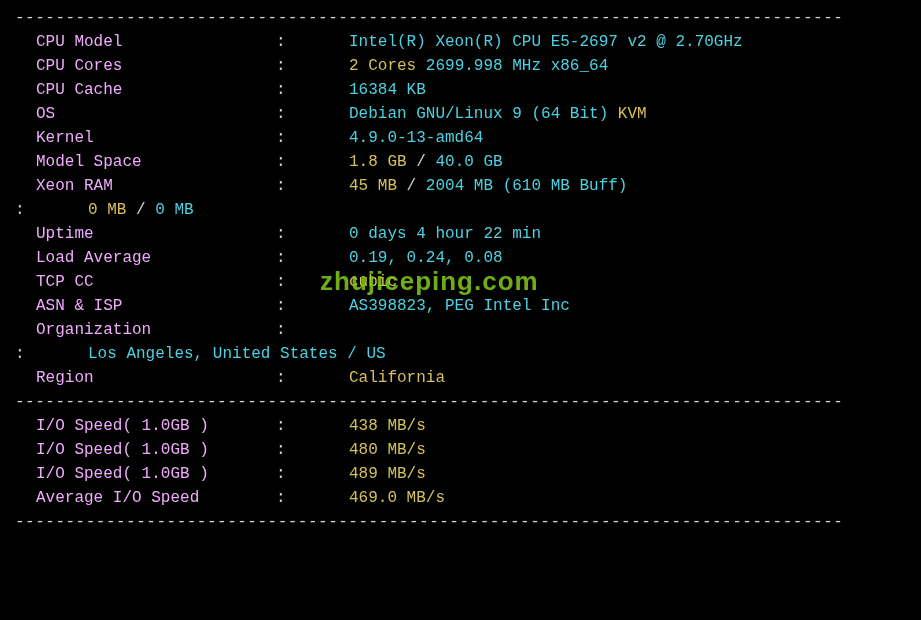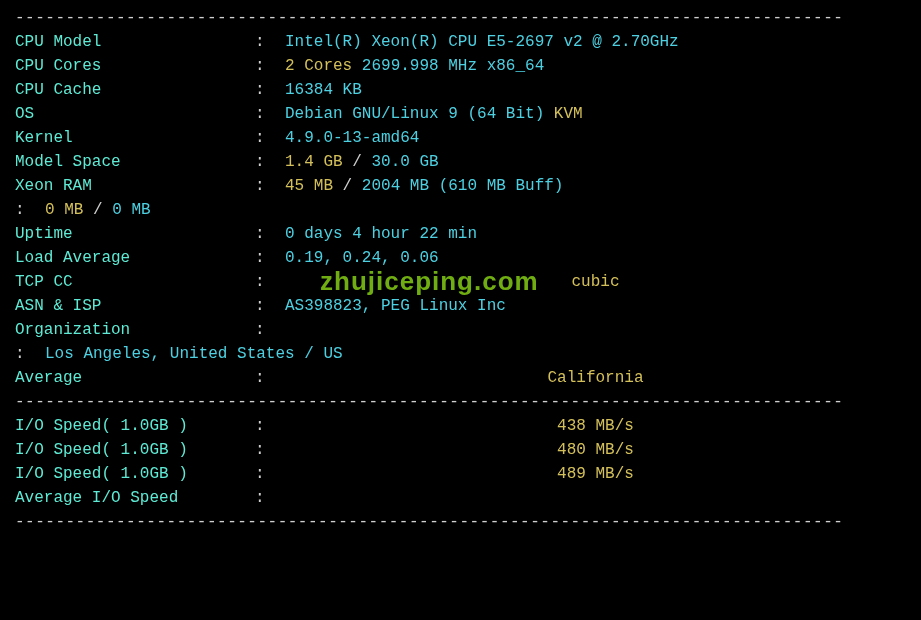--- a/index.html
+++ b/index.html
@@ -23,34 +23,36 @@
       color: #d0d0d0;
       white-space: nowrap;
       overflow: hidden;
       letter-spacing: 0.5px;
     }
     .row {
       display: flex;
       white-space: pre;
     }
     .label {
-      color: #5eead4;
+      color: #f0abfc;
       width: 240px;
       flex-shrink: 0;
+      margin-left: 21px;
     }
     .colon {
       color: #d0d0d0;
       width: 30px;
       flex-shrink: 0;
     }
     .value {
       flex: 1;
+      margin-left: 43px;
     }
     .cyan { color: #4dd0e1; }
-    .yellow { color: #d4c05a; text-align: center; }
+    .yellow { color: #d4c05a; }
     .white { color: #d0d0d0; }
     .watermark {
       position: absolute;
       left: 320px;
       top: 262px;
       color: #84cc16;
       font-size: 26px;
       font-weight: bold;
       font-family: Arial, sans-serif;
       opacity: 0.85;
@@ -90,21 +92,21 @@
 
   <div class="row">
     <span class="label"><span>Kernel</span></span>
     <span class="colon">: </span>
     <span class="value cyan">4.9.0-13-amd64</span>
   </div>
 
   <div class="row">
     <span class="label"><span>Model Space</span></span>
     <span class="colon">: </span>
-    <span class="value"><span class="yellow">1.4 GB</span><span class="white"> / </span><span class="cyan">30.0 GB</span></span>
+    <span class="value"><span class="yellow">1.8 GB</span><span class="white"> / </span><span class="cyan">40.0 GB</span></span>
   </div>
 
   <div class="row">
     <span class="label"><span>Xeon RAM</span></span>
     <span class="colon">: </span>
     <span class="value"><span class="yellow">45 MB</span><span class="white"> / </span><span class="cyan">2004 MB</span><span class="cyan"> (610 MB Buff)</span></span>
   </div>
 
   <div class="row">
     <span class="colon">: </span>
@@ -113,47 +115,47 @@
 
   <div class="row">
     <span class="label"><span>Uptime</span></span>
     <span class="colon">: </span>
     <span class="value cyan">0 days 4 hour 22 min</span>
   </div>
 
   <div class="row">
     <span class="label"><span>Load Average</span></span>
     <span class="colon">: </span>
-    <span class="value cyan">0.19, 0.24, 0.06</span>
+    <span class="value cyan">0.19, 0.24, 0.08</span>
   </div>
 
   <div class="row">
     <span class="label"><span>TCP CC</span></span>
     <span class="colon">: </span>
     <span class="value yellow">cubic</span>
   </div>
 
   <div class="row">
     <span class="label"><span>ASN &amp; ISP</span></span>
     <span class="colon">: </span>
-    <span class="value cyan">AS398823, PEG Linux Inc</span>
+    <span class="value cyan">AS398823, PEG Intel Inc</span>
   </div>
 
   <div class="row">
     <span class="label"><span>Organization</span></span>
     <span class="colon">: </span>
   </div>
 
   <div class="row">
     <span class="colon">: </span>
     <span class="value cyan">Los Angeles, United States / US</span>
   </div>
 
   <div class="row">
-    <span class="label"><span>Average</span></span>
+    <span class="label"><span>Region</span></span>
     <span class="colon">: </span>
     <span class="value yellow">California</span>
   </div>
 
   <div class="divider">----------------------------------------------------------------------------------</div>
 
   <div class="row">
     <span class="label"><span>I/O Speed( 1.0GB )</span></span>
     <span class="colon">: </span>
     <span class="value yellow">438 MB/s</span>
@@ -167,18 +169,19 @@
 
   <div class="row">
     <span class="label"><span>I/O Speed( 1.0GB )</span></span>
     <span class="colon">: </span>
     <span class="value yellow">489 MB/s</span>
   </div>
 
   <div class="row">
     <span class="label"><span>Average I/O Speed</span></span>
     <span class="colon">: </span>
+    <span class="value yellow">469.0 MB/s</span>
   </div>
 
   <div class="divider">----------------------------------------------------------------------------------</div>
 </div>
 
 <div class="watermark">zhujiceping.com</div>
 
 </body></html>

